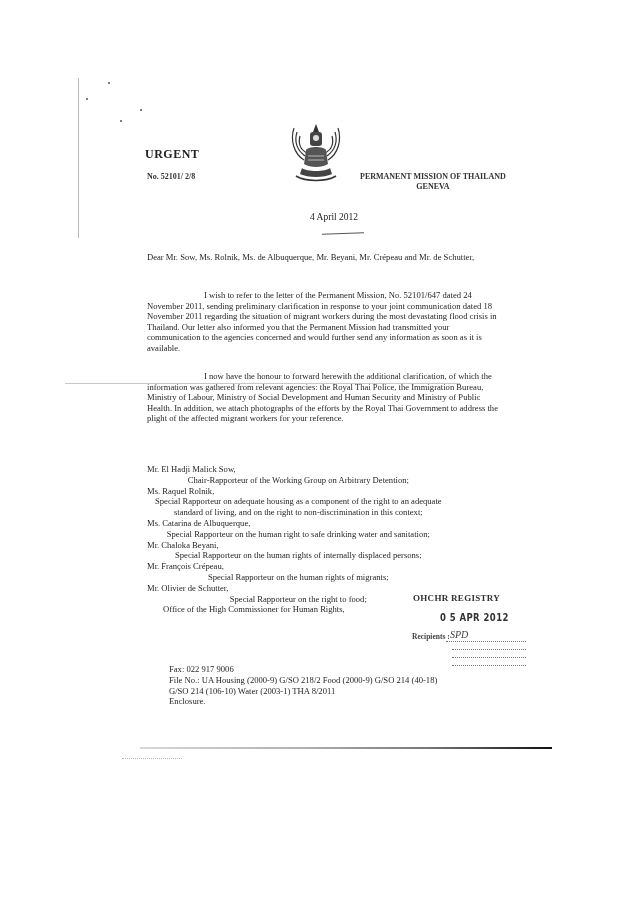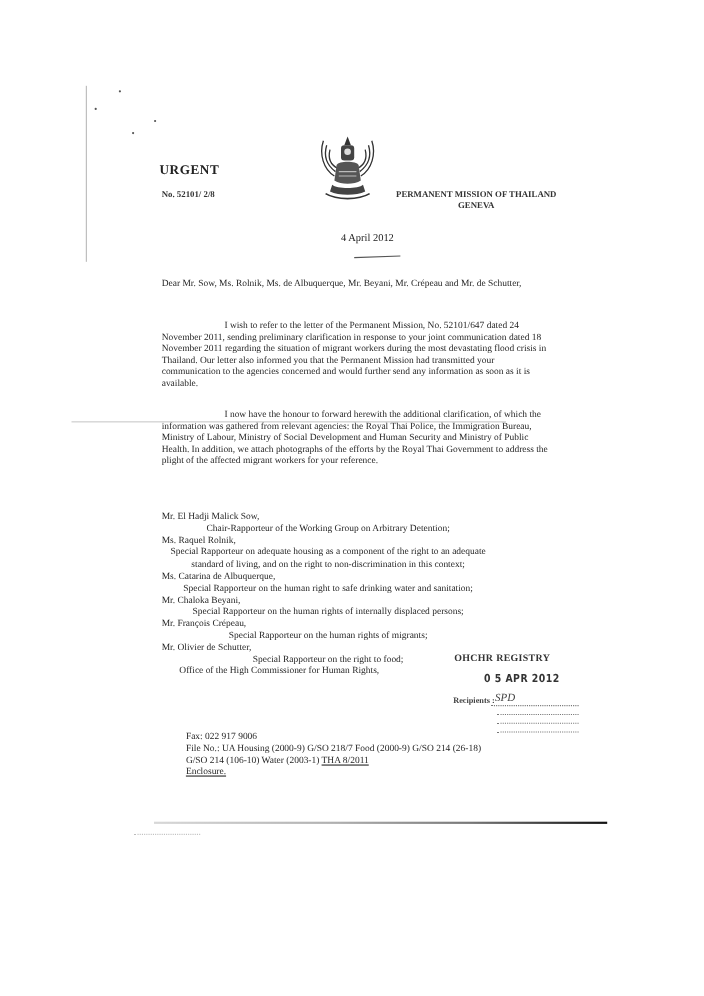--- a/index.html
+++ b/index.html
@@ -23,21 +23,21 @@
   .addr .l1 { padding-left: 8px; text-align: center; }
   .addr .l2 { padding-left: 16px; }
   .addr .l3 { padding-left: 28px; }
   .addr .u { text-decoration: underline; }
   .registry { left: 413px; top: 593px; font-size: 9px; font-weight: bold; color: #333; letter-spacing: 0.3px; }
   .stamp-date { left: 440px; top: 612px; font-size: 10px; font-family: "DejaVu Sans", sans-serif; font-weight: bold; color: #333; letter-spacing: 0.5px; transform: scaleX(0.85); transform-origin: left; }
   .recip { left: 412px; top: 632px; font-size: 7.5px; font-weight: bold; color: #444; }
   .recip-sig { left: 450px; top: 629px; font-size: 10px; font-style: italic; color: #444; }
   .dotline { height: 1px; border-top: 1px dotted #777; }
   .footer { left: 147px; top: 664px; font-size: 8.6px; line-height: 10.8px; color: #262626; margin-left: 22px; }
-  .footer .u { text-decoration: underline; }
+  .footer .u { }
   .bottom-rule { left: 140px; top: 747px; width: 412px; height: 2px;
     background: linear-gradient(to right, #d8d8d8 0%, #b0b0b0 40%, #777 70%, #111 100%); }
   .bottom-speck-line { left: 122px; top: 758px; width: 60px; height: 1px; border-top: 1px dotted #bbb; }
 </style>
 </head>
 <body>
 
 <div class="abs margin-line"></div>
 <div class="abs speck" style="left:108px;top:82px"></div>
 <div class="abs speck" style="left:86px;top:98px"></div>
@@ -98,19 +98,19 @@
 <div class="abs stamp-date">0 5 APR 2012</div>
 <div class="abs recip">Recipients :</div>
 <div class="abs recip-sig">SPD</div>
 <div class="abs dotline" style="left:446px;top:641px;width:80px"></div>
 <div class="abs dotline" style="left:452px;top:649px;width:74px"></div>
 <div class="abs dotline" style="left:452px;top:657px;width:74px"></div>
 <div class="abs dotline" style="left:452px;top:665px;width:74px"></div>
 
 <div class="abs footer">
   <div>Fax: 022 917 9006</div>
-  <div>File No.: UA Housing (2000-9) G/SO 218/7 Food (2000-9) G/SO 214 (26-18)</div>
+  <div>File No.: UA Housing (2000-9) G/SO 218/2 Food (2000-9) G/SO 214 (40-18)</div>
   <div><span>G/SO 214 (106-10) Water (2003-1) </span><span class="u">THA 8/2011</span></div>
   <div class="u">Enclosure.</div>
 </div>
 
 <div class="abs bottom-rule"></div>
 <div class="abs bottom-speck-line"></div>
 
 </body></html>

